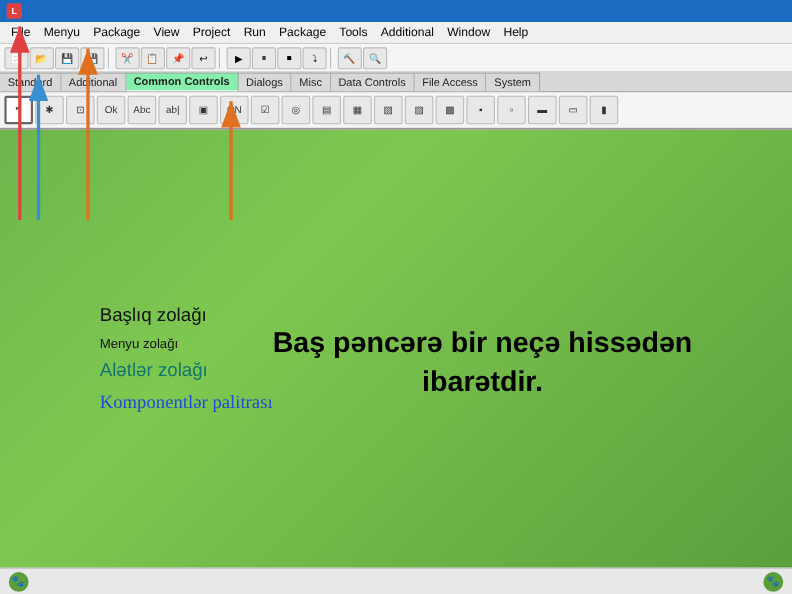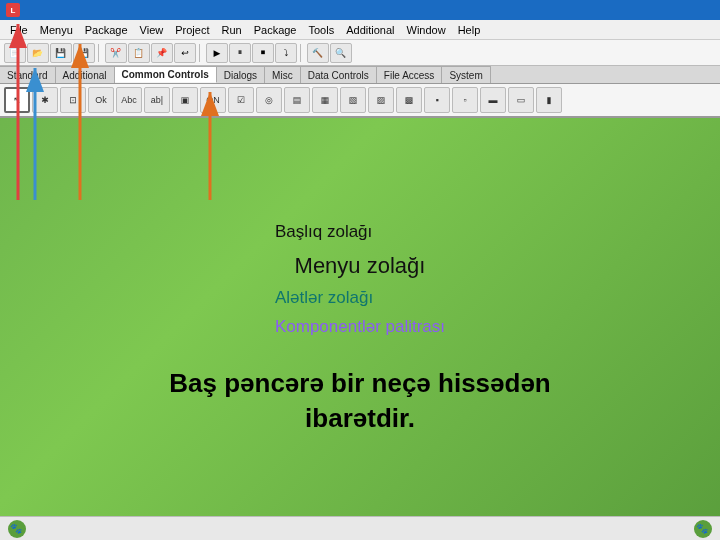--- a/index.html
+++ b/index.html
@@ -106,21 +106,21 @@
       display: flex;
       align-items: center;
       background: #d8d8d8;
       border-right: 1px solid #aaa;
       border-top: 1px solid #aaa;
       cursor: pointer;
       color: #222;
       white-space: nowrap;
     }
     .palette-tab.active {
-      background: #ffffff;
+      background: #86efac;
       border-bottom: 1px solid #f5f5f5;
       font-weight: bold;
       z-index: 1;
     }
     .palette-components {
       display: flex;
       align-items: center;
       padding: 2px 4px;
       gap: 2px;
       height: 34px;
@@ -159,21 +159,22 @@
     .text-labels {
       margin-top: 20px;
       text-align: left;
       line-height: 1.7;
     }
     .label-line {
       font-size: 16px;
       color: #222;
     }
     .label-line.orange {
-      color: #8b5cf6;
+      color: #1d4ed8;
+      font-family: Liberation Serif, serif;
     }
 
     .big-text {
       margin-top: 24px;
       text-align: center;
       font-size: 26px;
       font-weight: bold;
       color: #000000;
       line-height: 1.35;
     }
@@ -312,24 +313,24 @@
 
   <line x1="18" y1="200" x2="18" y2="24" stroke="#e04040" stroke-width="3" marker-end="url(#arrowhead-red)"></line>
 
   <line x1="80" y1="200" x2="80" y2="44" stroke="#e07020" stroke-width="3" marker-end="url(#arrowhead-orange)"></line>
 
   <line x1="35" y1="200" x2="35" y2="68" stroke="#3a8fd0" stroke-width="3" marker-end="url(#arrowhead-blue)"></line>
 
   <line x1="210" y1="200" x2="210" y2="92" stroke="#e07020" stroke-width="3" marker-end="url(#arrowhead-orange2)"></line>
 </svg>
 
-<div class="main-content" style="position:relative; display:flex; flex-direction:column; align-items:center; justify-content:center; height: calc(540px - 20px - 20px - 26px - 52px - 24px); padding-left: 20px;">
+<div class="main-content" style="position:relative; display:flex; flex-direction:row; align-items:center; justify-content:center; height: calc(540px - 20px - 20px - 26px - 52px - 24px); padding-left: 20px;">
   <div class="text-labels">
     <div class="label-line" style="font-size:17px; color:#111; font-weight:500;">Başlıq zolağı</div>
-    <div class="label-line" style="font-size:22px; color:#111; font-weight:500;text-align:center;">Menyu zolağı</div>
+    <div class="label-line" style="font-size:12px; color:#111; font-weight:500;">Menyu zolağı</div>
     <div class="label-line" style="font-size:17px; color:#0f766e; font-weight:500;">Alətlər zolağı</div>
     <div class="label-line orange" style="font-size:17px; font-weight:500;">Komponentlər  palitrası</div>
   </div>
   <div class="big-text">
     <div>Baş pəncərə bir neçə hissədən</div>
     <div>ibarətdir.</div>
   </div>
 </div>
 
 <div class="status-bar">

